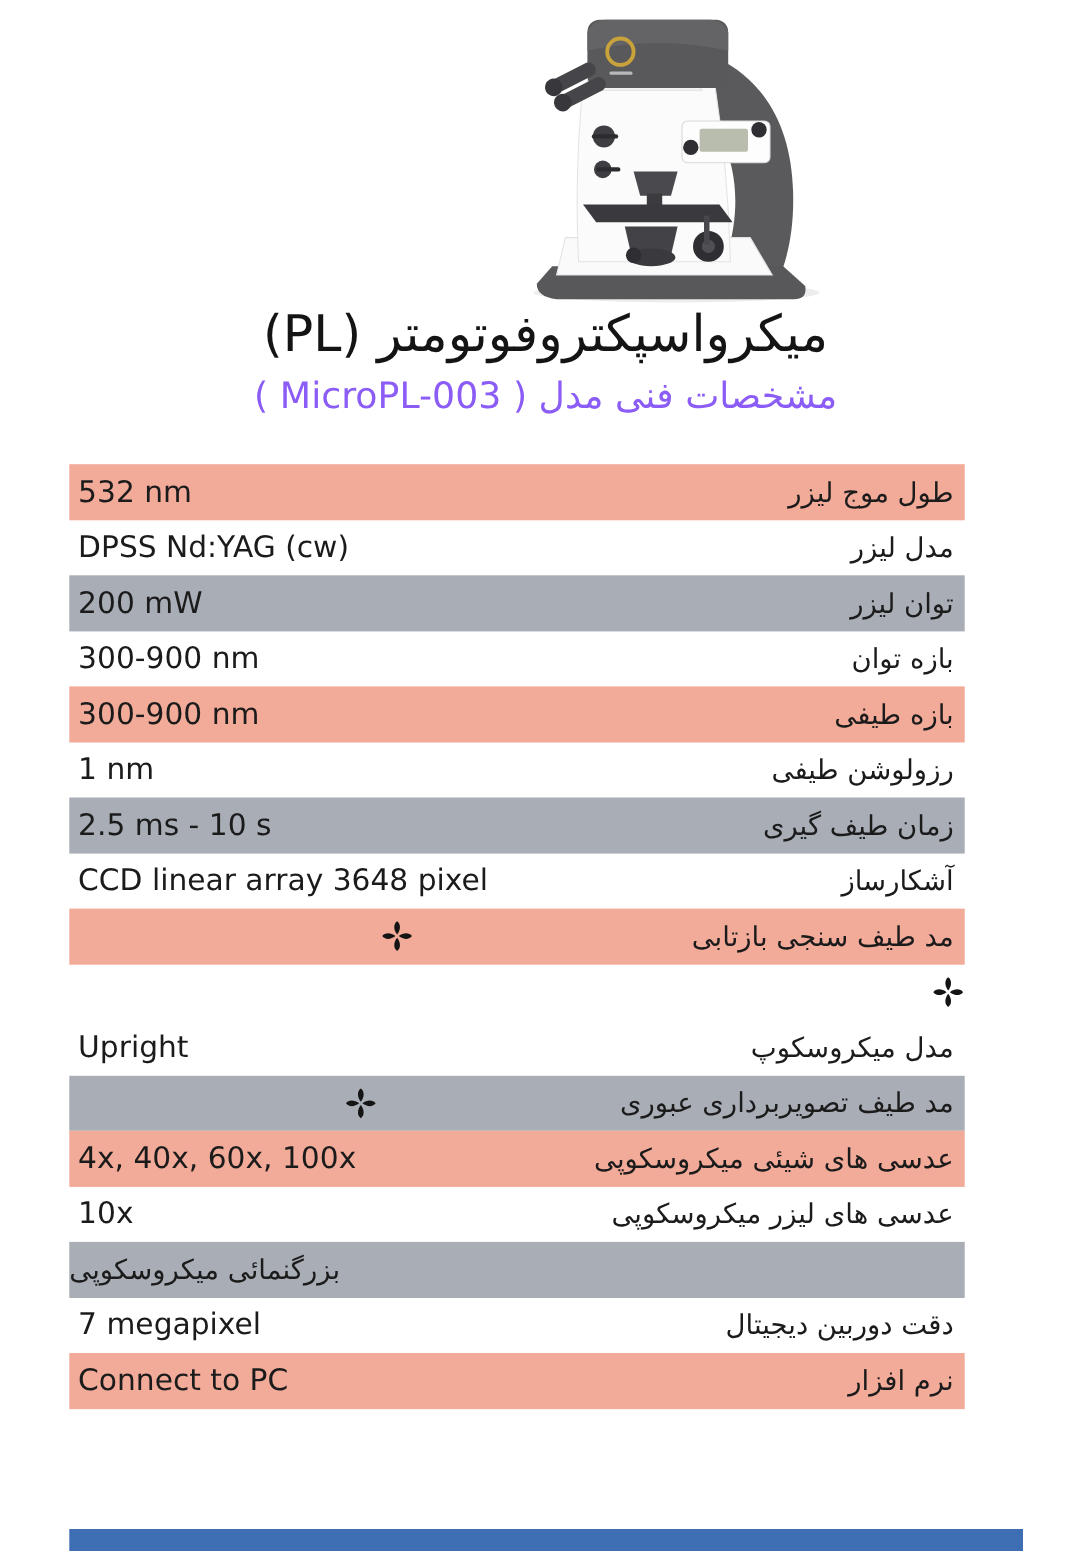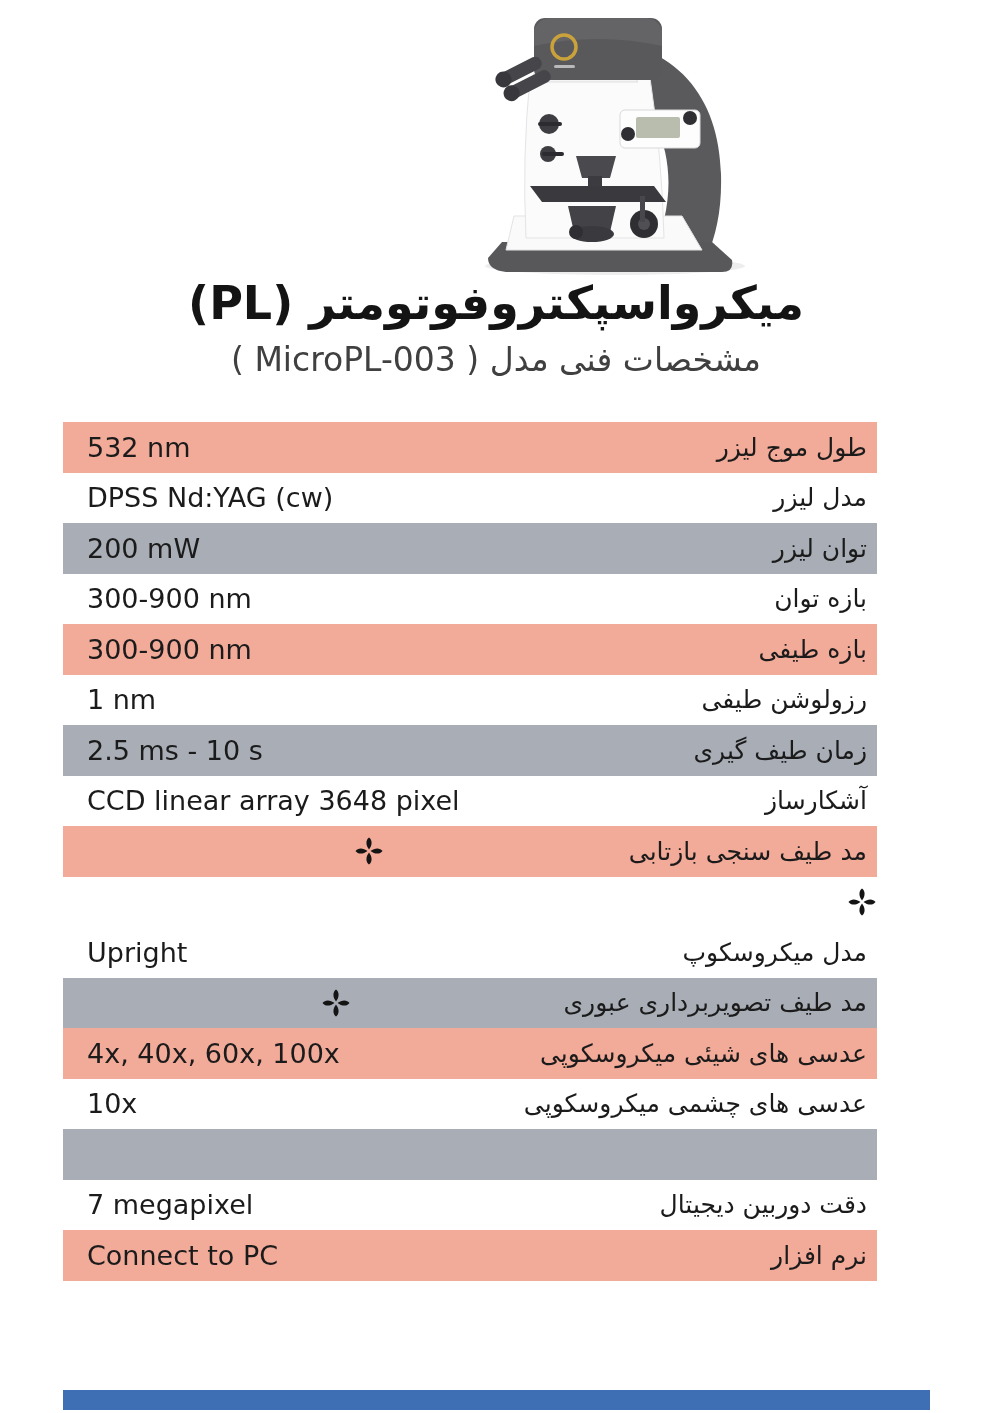--- a/index.html
+++ b/index.html
@@ -11,42 +11,42 @@
     font-family:"DejaVu Sans", sans-serif;
     color:#1b1b1b;
   }
   
   .micro-img{
     position:absolute; left:430px; top:6px; width:330px; height:272px;
   }
   .title{
     position:absolute; top:276px; left:0; width:100%;
     text-align:center; direction:rtl;
-    font-size:46px; font-weight:bold; letter-spacing:0px;
+    font-size:46px; font-weight:normal; letter-spacing:0px;
     color:#141414;
   }
   .subtitle{
     position:absolute; top:340px; left:0; width:100%;
     text-align:center; direction:rtl;
-    font-size:33px; color:#404040;
+    font-size:33px; color:#8b5cf6;
   }
   
   .spec-table{
     position:absolute; left:63px; top:422px; width:814px;
   }
   .row{
     height:50.5px;
     display:flex; align-items:center; justify-content:space-between;
     background:transparent;
   }
   .row.salmon{ background:var(--salmon); }
   .row.gray{ background:var(--gray); }
   .row .val{
     direction:ltr; text-align:left;
-    padding-left:24px; font-size:27px;
+    padding-left:8px; font-size:27px;
     white-space:nowrap;
   }
   .row .lbl{
     direction:rtl; text-align:right;
     padding-right:10px; font-size:25px; font-weight:normal;
     white-space:nowrap;
   }
   .mode-icon{ width:30px; height:30px; margin-left:22px; flex:0 0 auto; }
   .mode-icon path{ fill:#141414; }
   
@@ -208,25 +208,26 @@
 
   <div class="row salmon">
     <span class="val">4x, 40x, 60x, 100x</span>
 
     <span class="lbl">عدسی های شیئی میکروسکوپی</span>
   </div>
 
   <div class="row">
     <span class="val">10x</span>
 
-    <span class="lbl">عدسی های چشمی میکروسکوپی</span>
-  </div>
-
-  <div class="row gray">
-
+    <span class="lbl">عدسی های لیزر میکروسکوپی</span>
+  </div>
+
+  <div class="row gray">
+
+    <span class="lbl">بزرگنمائی میکروسکوپی</span>
   </div>
 
   <div class="row">
     <span class="val">7 megapixel</span>
 
     <span class="lbl">دقت دوربین دیجیتال</span>
   </div>
 
   <div class="row salmon">
     <span class="val">Connect to PC</span>

